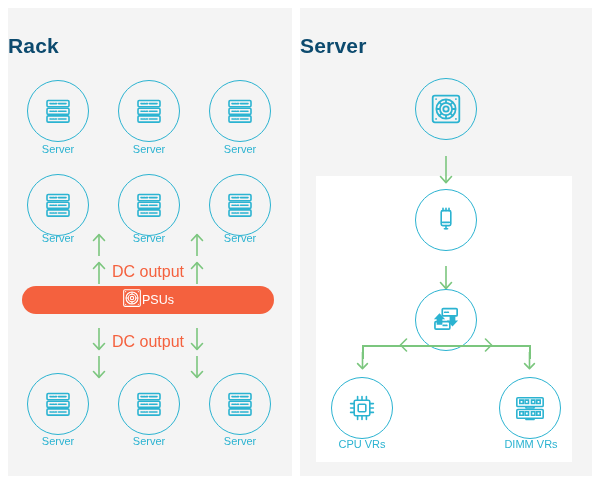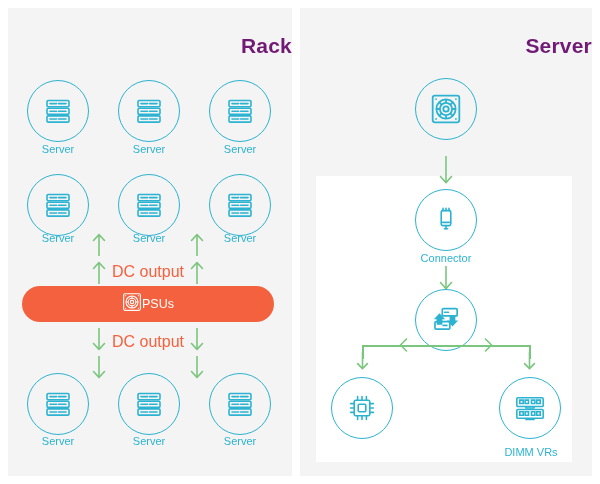--- a/index.html
+++ b/index.html
@@ -4,36 +4,36 @@
 <style>
   html,body{margin:0;padding:0;background:#ffffff;}
   body{width:600px;height:484px;overflow:hidden;
        font-family:"Liberation Sans","DejaVu Sans",sans-serif;}
   .stage{position:relative;width:600px;height:484px;background:#ffffff;}
 
   .panel{position:absolute;top:8px;height:468px;background:#f4f4f4;}
   .panel.left{left:8px;width:284px;}
   .panel.right{left:300px;width:292px;}
 
-  .panel-title{position:absolute;width:100%;top:26px;text-align:right;
-    font-size:21px;font-weight:bold;color:#701a75;letter-spacing:.2px;}
+  .panel-title{position:absolute;width:100%;top:26px;text-align:left;
+    font-size:21px;font-weight:bold;color:#0c4a6e;letter-spacing:.2px;}
 
   .whitebox{position:absolute;left:16px;top:168px;width:256px;height:286px;
     background:#ffffff;}
 
   
   .node{position:absolute;width:62px;height:62px;border-radius:50%;
     border:1.6px solid #2bb3d1;background:transparent;
     display:flex;align-items:center;justify-content:center;box-sizing:border-box;}
   .node svg{display:block;}
   .node-label{position:absolute;width:110px;text-align:center;
     font-size:11px;color:#2bb3d1;}
 
   
-  .psu-bar{position:absolute;left:22px;top:286px;width:252px;height:36px;
+  .psu-bar{position:absolute;left:22px;top:286px;width:252px;height:28px;
     border-radius:18px;background:#f4613e;display:flex;align-items:center;
     justify-content:center;gap:0;}
   .psu-bar .psu-text{font-size:12.5px;color:#ffffff;}
 
   
   .arrow{position:absolute;}
   .dc-label{position:absolute;font-size:16px;color:#f4613e;text-align:center;
     width:120px;}
 
   .vline{position:absolute;background:#7bc67e;width:1.6px;}
@@ -276,21 +276,20 @@
     <span>
       <svg width="32" height="32" viewBox="0 0 32 32" fill="none" stroke="#2bb3d1" stroke-width="1.6">
         <rect x="11.2" y="6.6" width="9.6" height="15" rx="1.6"></rect>
         <path d="M13 6.6V4.2M16 6.6V4.2M19 6.6V4.2" stroke-linecap="round"></path>
         <path d="M12.6 18.4h6.8" stroke-linecap="round"></path>
         <path d="M16 21.6v3.2" stroke-linecap="round"></path>
         <path d="M14.4 24.8h3.2" stroke-linecap="round"></path>
       </svg>
     </span>
   </div>
-  <div class="node-label" style="left:391px;top:252px;">Connector</div>
 
   <div class="arrow" style="left:437px;top:266px;">
     <svg width="18" height="26" viewBox="0 0 18 26" fill="none" stroke="#7bc67e" stroke-width="1.6">
       <path d="M9 0v22"></path>
         <path d="M3.5 16.5L9 22.6l5.5-6.1" stroke-linecap="round" stroke-linejoin="round"></path>
     </svg>
   </div>
 
   <div class="node" style="left:415px;top:289px;">
     <span>
@@ -337,28 +336,29 @@
       <svg width="32" height="32" viewBox="0 0 32 32" fill="none" stroke="#2bb3d1" stroke-width="1.6">
         <rect x="8.2" y="8.2" width="15.6" height="15.6" rx="1.6"></rect>
         <rect x="12.2" y="12.2" width="7.6" height="7.6" rx="1"></rect>
         <path d="M11.6 8.2V4.6M16 8.2V4.6M20.4 8.2V4.6" stroke-linecap="round"></path>
         <path d="M11.6 23.8v3.6M16 23.8v3.6M20.4 23.8v3.6" stroke-linecap="round"></path>
         <path d="M8.2 11.6H4.6M8.2 16H4.6M8.2 20.4H4.6" stroke-linecap="round"></path>
         <path d="M23.8 11.6h3.6M23.8 16h3.6M23.8 20.4h3.6" stroke-linecap="round"></path>
       </svg>
     </span>
   </div>
+  <div class="node-label" style="left:307px;top:438px;">CPU VRs</div>
 
   <div class="node" style="left:499px;top:377px;">
     <span>
       <svg width="34" height="34" viewBox="0 0 32 32" fill="none" stroke="#2bb3d1" stroke-width="1.5">
         <rect x="3.6" y="6.4" width="24.8" height="8.2" rx="1"></rect>
         <path d="M6.4 8.6h3.2v3.2H6.4zM11.4 8.6h3.2v3.2h-3.2zM17.4 8.6h3.2v3.2h-3.2zM22.4 8.6h3.2v3.2h-3.2z"></path>
         <path d="M12.2 14.6v1.4h7.6v-1.4" stroke-linejoin="round"></path>
         <rect x="3.6" y="17.4" width="24.8" height="8.2" rx="1"></rect>
         <path d="M6.4 19.6h3.2v3.2H6.4zM11.4 19.6h3.2v3.2h-3.2zM17.4 19.6h3.2v3.2h-3.2zM22.4 19.6h3.2v3.2h-3.2z"></path>
         <path d="M12.2 25.6v1.2h7.6v-1.2" stroke-linejoin="round"></path>
       </svg>
     </span>
   </div>
-  <div class="node-label" style="left:476px;top:438px;margin-top:8px;">DIMM VRs</div>
+  <div class="node-label" style="left:476px;top:438px;">DIMM VRs</div>
 
 </div>
 
 </body></html>

